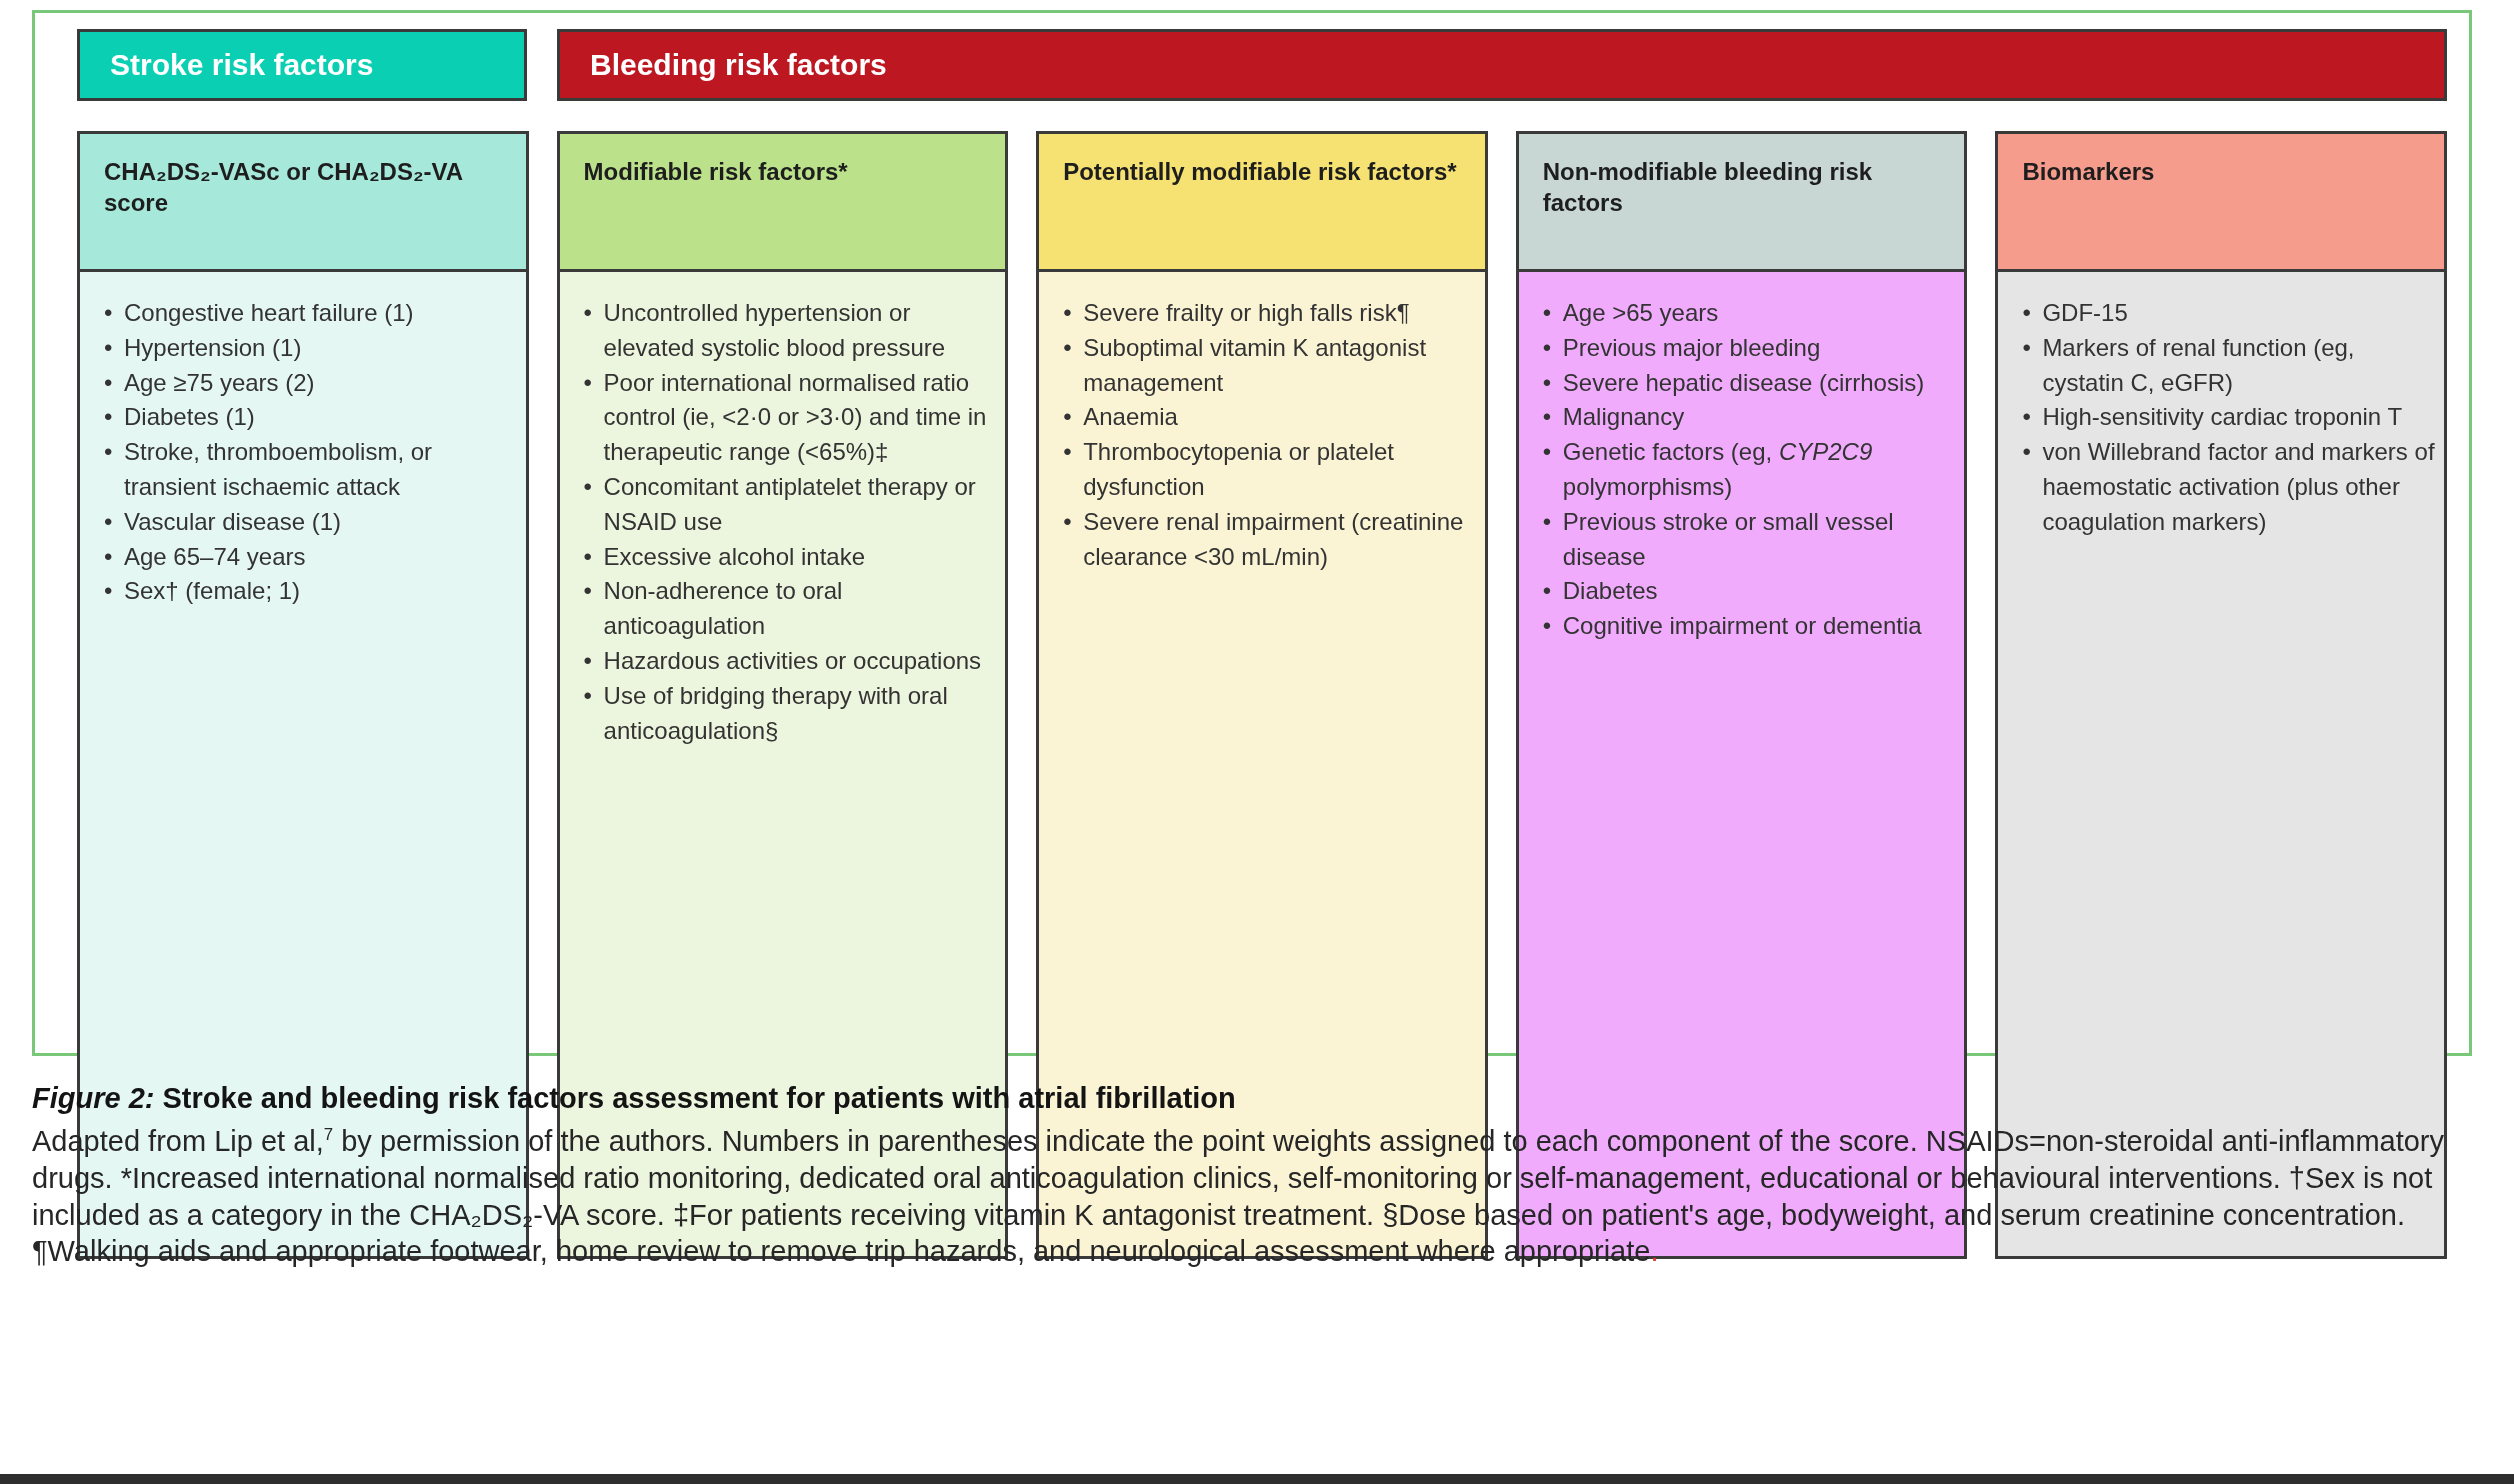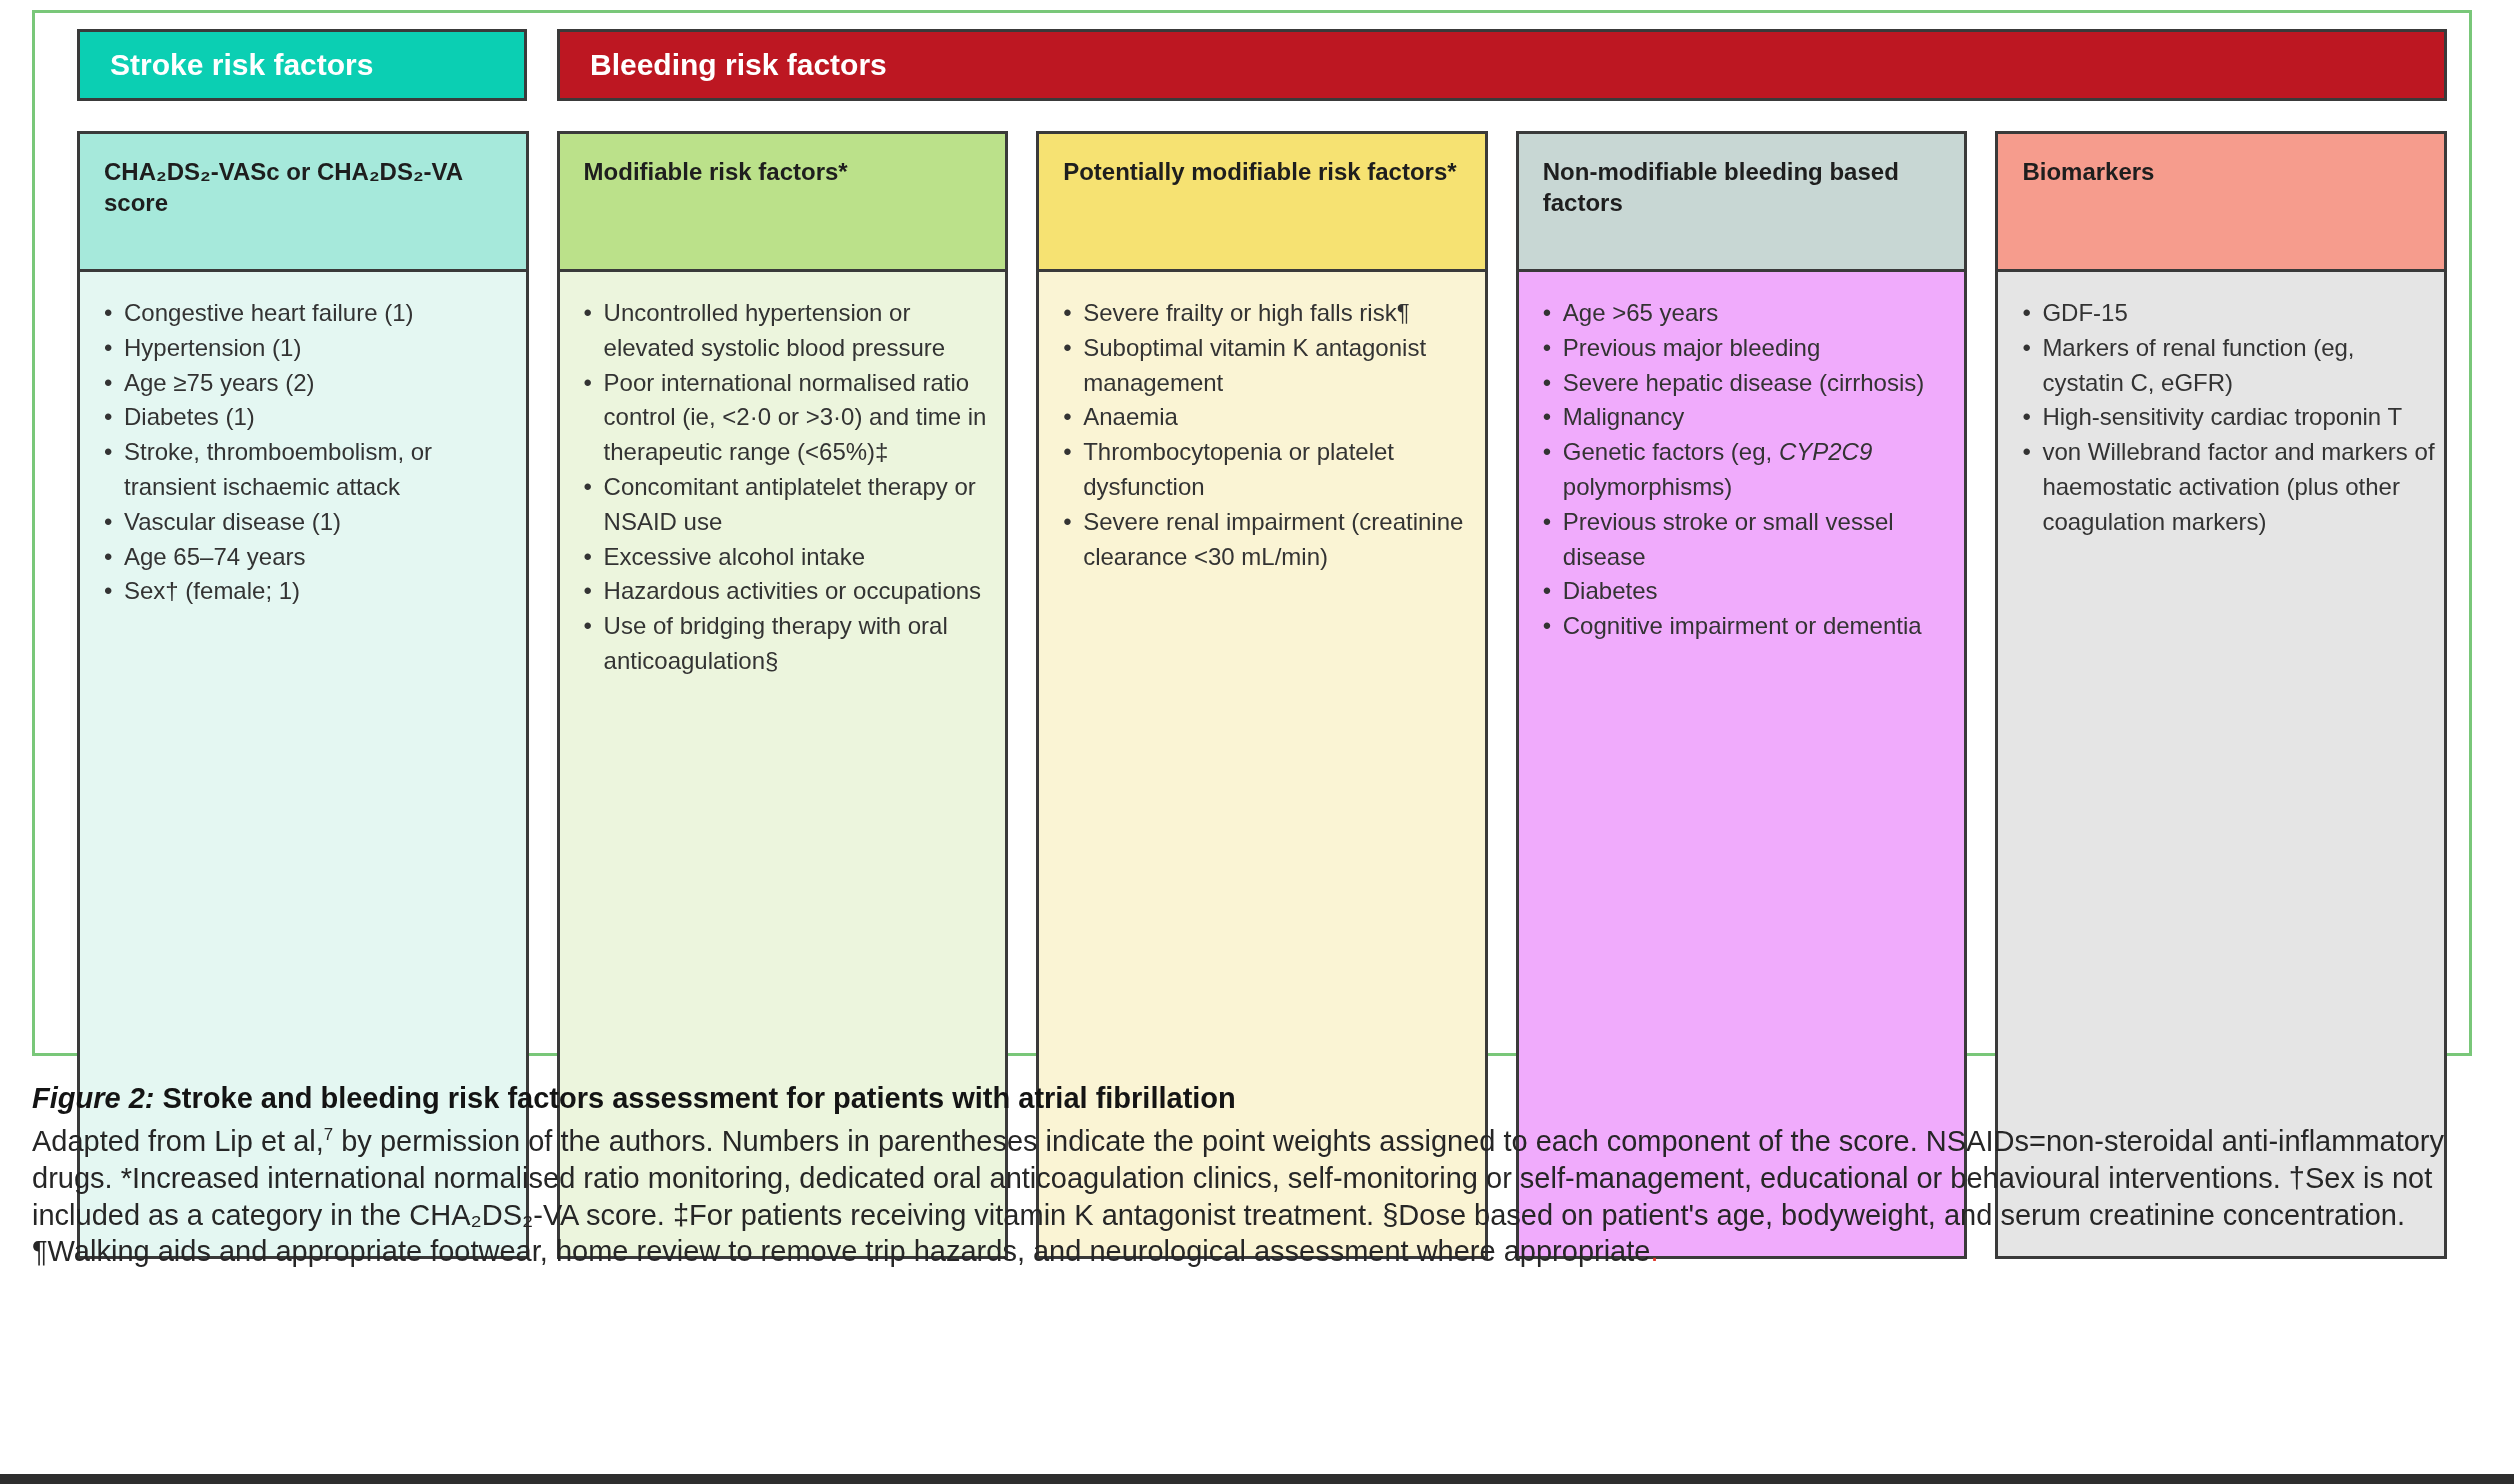--- a/index.html
+++ b/index.html
@@ -105,20 +105,21 @@
     <div class="col c2">
       <div class="col-header">
         <span>Modifiable risk factors*</span>
       </div>
       <div class="col-body">
         <ul>
             <li>Uncontrolled hypertension or elevated systolic blood pressure</li>
             <li>Poor international normalised ratio control (ie, &lt;2·0 or &gt;3·0) and time in therapeutic range (&lt;65%)‡</li>
             <li>Concomitant antiplatelet therapy or NSAID use</li>
             <li>Excessive alcohol intake</li>
+            <li>Non-adherence to oral anticoagulation</li>
             <li>Hazardous activities or occupations</li>
             <li>Use of bridging therapy with oral anticoagulation§</li>
           </ul>
       </div>
     </div>
     <div class="col c3">
       <div class="col-header">
         <span>Potentially modifiable risk factors*</span>
       </div>
       <div class="col-body">
@@ -126,21 +127,21 @@
             <li>Severe frailty or high falls risk¶</li>
             <li>Suboptimal vitamin K antagonist management</li>
             <li>Anaemia</li>
             <li>Thrombocytopenia or platelet dysfunction</li>
             <li>Severe renal impairment (creatinine clearance &lt;30 mL/min)</li>
           </ul>
       </div>
     </div>
     <div class="col c4">
       <div class="col-header">
-        <span>Non-modifiable bleeding based factors</span>
+        <span>Non-modifiable bleeding risk factors</span>
       </div>
       <div class="col-body">
         <ul>
             <li>Age &gt;65 years</li>
             <li>Previous major bleeding</li>
             <li>Severe hepatic disease (cirrhosis)</li>
             <li>Malignancy</li>
             <li>Genetic factors (eg, <i>CYP2C9</i> polymorphisms)</li>
             <li>Previous stroke or small vessel disease</li>
             <li>Diabetes</li>

